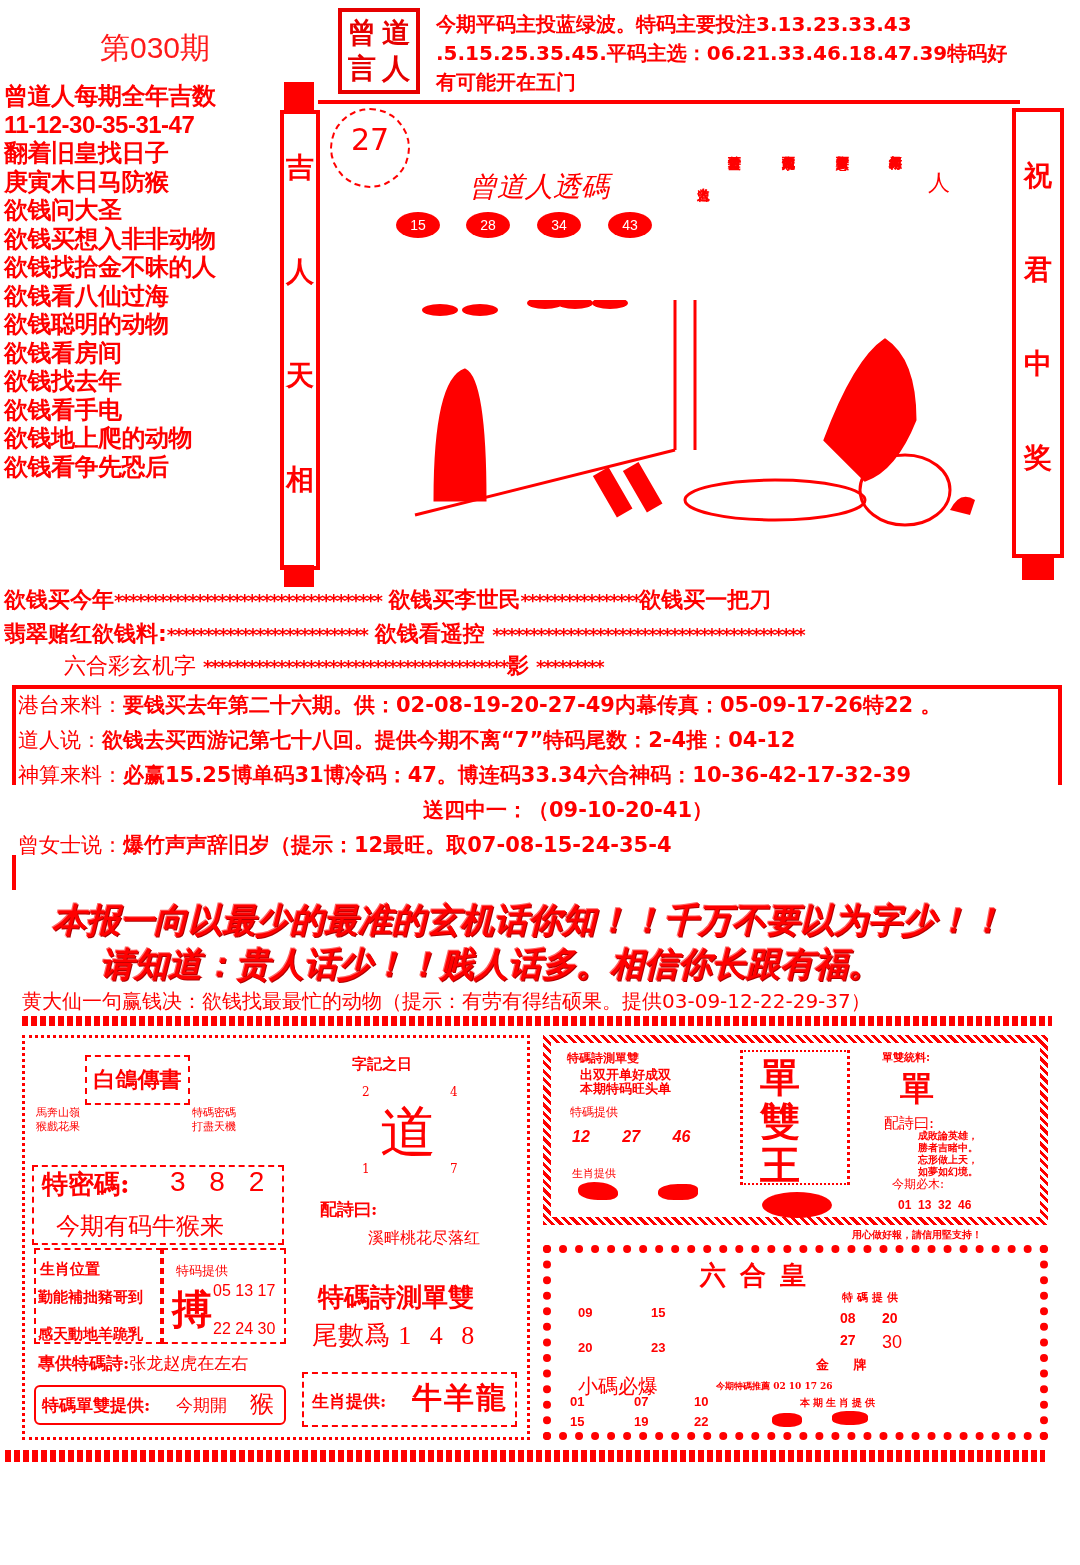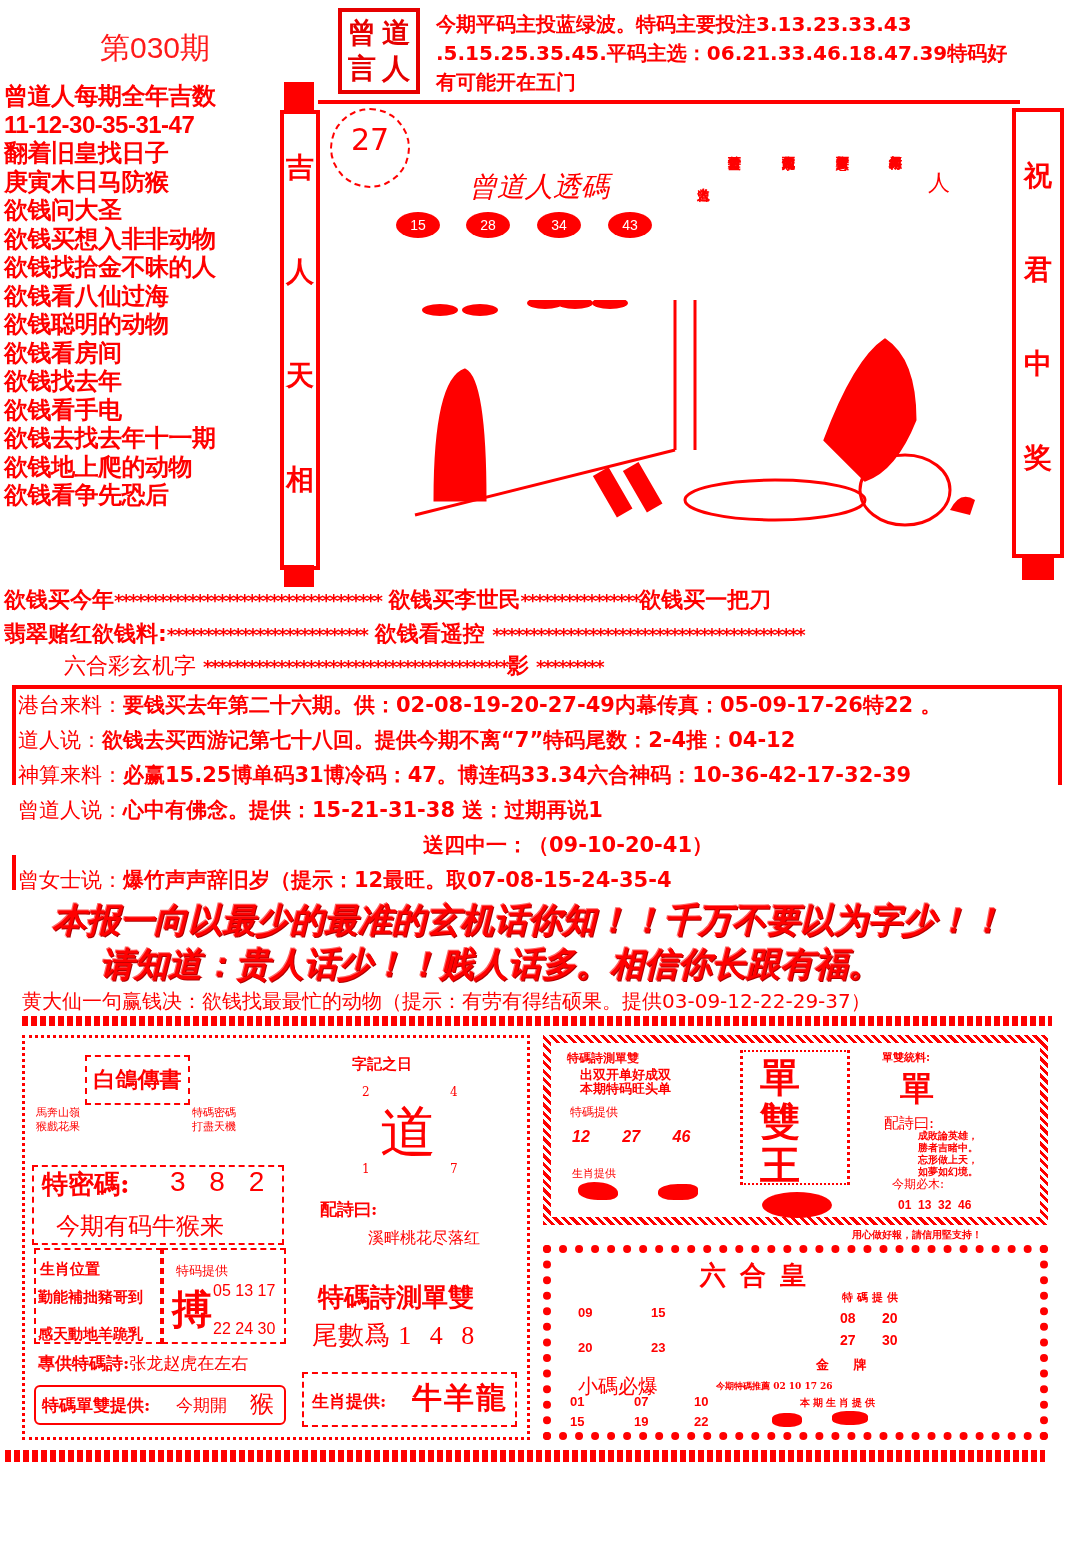--- a/index.html
+++ b/index.html
@@ -85,21 +85,20 @@
   <div>翻着旧皇找日子</div>
   <div>庚寅木日马防猴</div>
   <div>欲钱问大圣</div>
   <div>欲钱买想入非非动物</div>
   <div>欲钱找拾金不昧的人</div>
   <div>欲钱看八仙过海</div>
   <div>欲钱聪明的动物</div>
   <div>欲钱看房间</div>
   <div>欲钱找去年</div>
   <div>欲钱看手电</div>
-  <div>欲钱去找去年十一期</div>
   <div>欲钱地上爬的动物</div>
   <div>欲钱看争先恐后</div>
 </div>
 
 <div class="abs" id="vleft-cap"></div>
 <div class="abs vbar" id="vleft">
   <div class="vchars" style="top:35px; gap:66px;">
     <span>吉</span>
     <span>人</span>
     <span>天</span>
@@ -172,21 +171,20 @@
   <span class="stars" style="font-weight:bold;">*****************************************</span><span style="font-weight:bold;">影</span>
   <span class="stars" style="font-weight:bold;">*********</span>
 </div>
 
 <div class="abs" id="infobox"></div>
 <div class="abs" style="left:12px; top:855px; width:4px; height:35px; background:#ff0000;"></div>
 <div class="abs" id="infolines">
   <div><span class="lbl">港台来料：</span><span>要钱买去年第二十六期。供：02-08-19-20-27-49内幕传真：05-09-17-26特22 。</span></div>
   <div><span class="lbl">道人说：</span><span>欲钱去买西游记第七十八回。提供今期不离“7”特码尾数：2-4推：04-12</span></div>
   <div><span class="lbl">神算来料：</span><span>必赢15.25博单码31博冷码：47。博连码33.34六合神码：10-36-42-17-32-39</span></div>
-  <div><span class="lbl">曾道人说：</span><span>心中有佛念。提供：15-21-31-38 送：过期再说1</span></div>
   <div style="padding-left:405px;"><span>送四中一：（09-10-20-41）</span></div>
   <div><span class="lbl">曾女士说：</span><span>爆竹声声辞旧岁（提示：12最旺。取07-08-15-24-35-4</span></div>
 </div>
 
 <div class="abs slogan" style="left:52px; top:898px;">本报一向以最少的最准的玄机话你知！！千万不要以为字少！！</div>
 <div class="abs slogan" style="left:100px; top:942px;">请知道：贵人话少！！贱人话多。相信你长跟有福。</div>
 
 <div class="abs" style="left:22px; top:988px; font-size:20px; white-space:nowrap; color:#ff0000;">
   <span>黄大仙一句赢钱决：</span><span>欲钱找最最忙的动物（提示：有劳有得结硕果。提供03-09-12-22-29-37）</span>
 </div>
@@ -285,21 +283,21 @@
 
 <div class="abs panel-text" style="left:578px; top:1305px; font-size:13px; font-weight:bold; font-family:'Liberation Sans',sans-serif;">09</div>
 <div class="abs panel-text" style="left:651px; top:1305px; font-size:13px; font-weight:bold; font-family:'Liberation Sans',sans-serif;">15</div>
 <div class="abs panel-text" style="left:578px; top:1340px; font-size:13px; font-weight:bold; font-family:'Liberation Sans',sans-serif;">20</div>
 <div class="abs panel-text" style="left:651px; top:1340px; font-size:13px; font-weight:bold; font-family:'Liberation Sans',sans-serif;">23</div>
 
 <div class="abs panel-text" style="left:842px; top:1290px; font-size:11px; font-weight:bold; letter-spacing:4px;">特碼提供</div>
 <div class="abs panel-text" style="left:840px; top:1310px; font-size:14px; font-weight:bold; font-family:'Liberation Sans',sans-serif;">08</div>
 <div class="abs panel-text" style="left:882px; top:1310px; font-size:14px; font-weight:bold; font-family:'Liberation Sans',sans-serif;">20</div>
 <div class="abs panel-text" style="left:840px; top:1332px; font-size:14px; font-weight:bold; font-family:'Liberation Sans',sans-serif;">27</div>
-<div class="abs panel-text" style="left:882px; top:1332px; font-size:14px; font-weight:bold; font-family:'Liberation Sans',sans-serif;">30</div>
+<div class="abs panel-text" style="left:882px; top:1332px; font-size:18px; font-weight:normal; font-family:'Liberation Sans',sans-serif;">30</div>
 <div class="abs panel-text" style="left:776px; top:1356px; font-size:13px; font-weight:bold; letter-spacing:10px;margin-left:40px;">金 牌</div>
 
 <div class="abs panel-text" style="left:578px; top:1373px; font-size:20px;">小碼必爆</div>
 <div class="abs panel-text" style="left:716px; top:1380px; font-size:9px; font-weight:bold;">今期特碼推薦 02 10 17 26</div>
 <div class="abs panel-text" style="left:570px; top:1394px; font-size:13px; font-weight:bold; font-family:'Liberation Sans',sans-serif;">01</div>
 <div class="abs panel-text" style="left:634px; top:1394px; font-size:13px; font-weight:bold; font-family:'Liberation Sans',sans-serif;">07</div>
 <div class="abs panel-text" style="left:694px; top:1394px; font-size:13px; font-weight:bold; font-family:'Liberation Sans',sans-serif;">10</div>
 <div class="abs panel-text" style="left:570px; top:1414px; font-size:13px; font-weight:bold; font-family:'Liberation Sans',sans-serif;">15</div>
 <div class="abs panel-text" style="left:634px; top:1414px; font-size:13px; font-weight:bold; font-family:'Liberation Sans',sans-serif;">19</div>
 <div class="abs panel-text" style="left:694px; top:1414px; font-size:13px; font-weight:bold; font-family:'Liberation Sans',sans-serif;">22</div>

